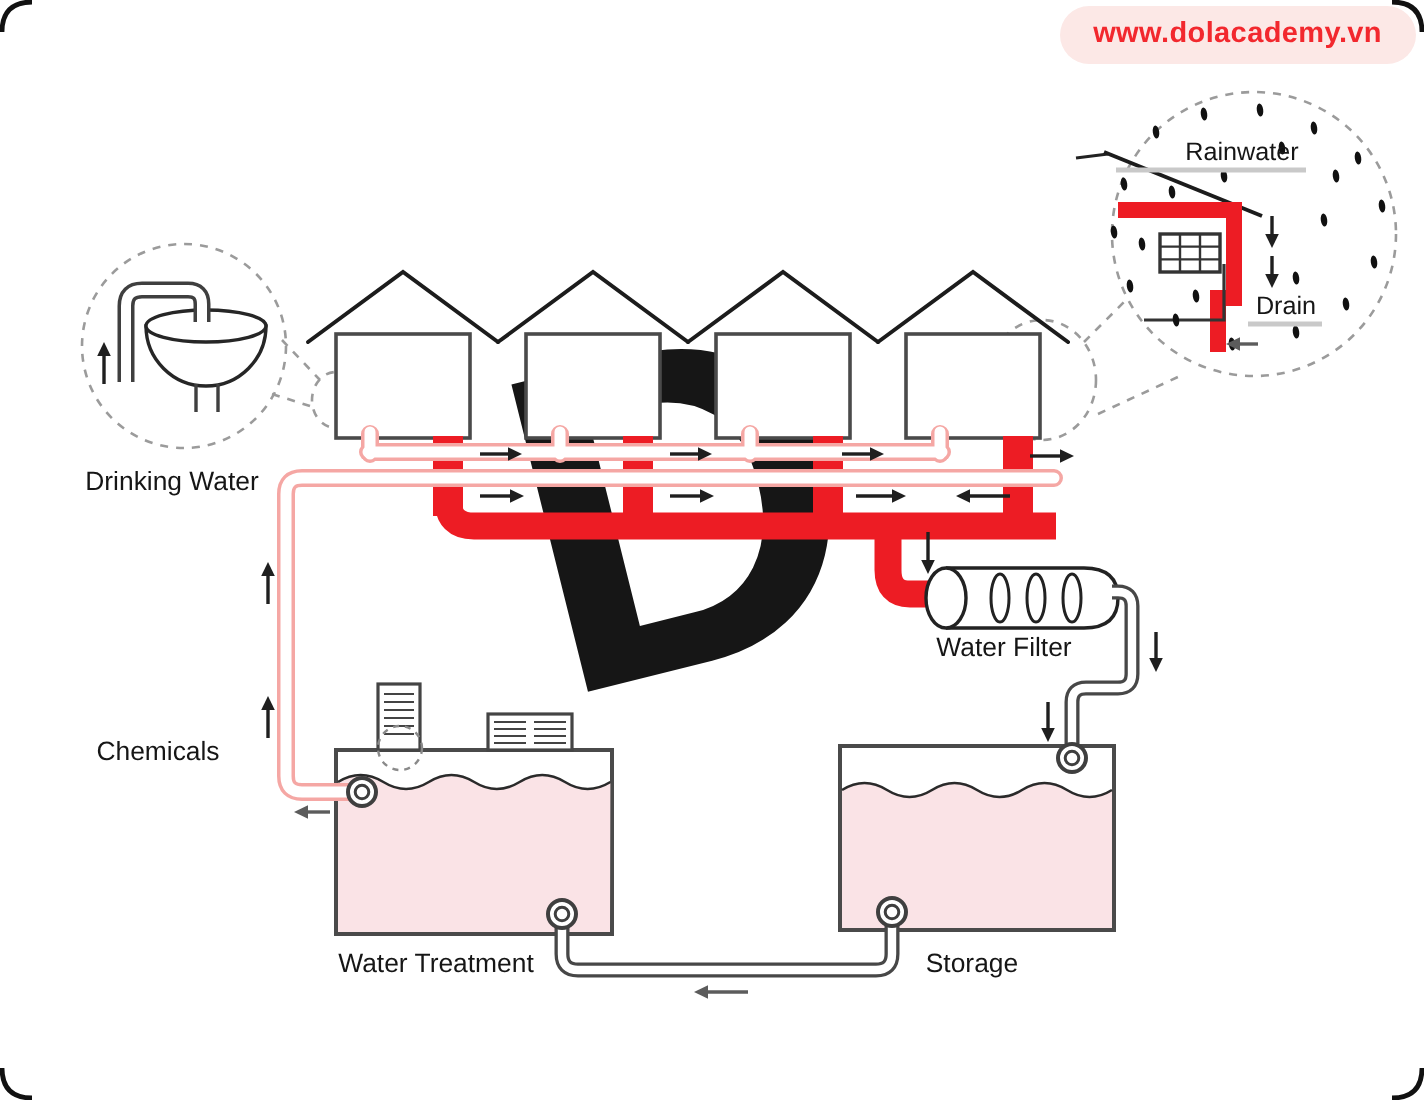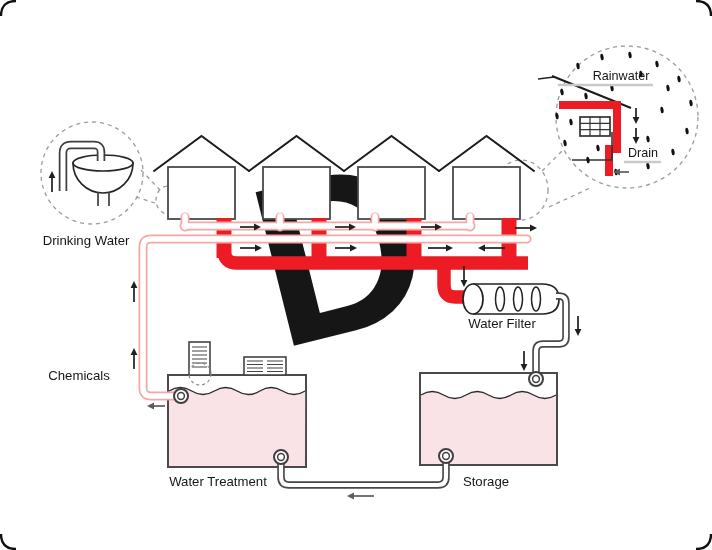--- a/index.html
+++ b/index.html
@@ -11,20 +11,23 @@
   svg{position:absolute;left:0;top:0;}
   text{font-family:"Liberation Sans",sans-serif;fill:#161616;}
   .lbl{font-size:13.2px;}
   .lbl-sm{font-size:12.6px;}
 </style>
 </head>
 <body>
 
 <div id="page">
 
+  <div id="badge">
+    <span>www.dolacademy.vn</span>
+  </div>
 
   <svg width="712" height="550" viewBox="0 0 712 550">
 
     <text x="258" y="332" font-size="230" font-weight="bold" fill="#fbebed" transform="rotate(-14 340 255)">D</text>
 
     <g stroke="#111" stroke-width="2.4" fill="none">
       <path d="M 1 16 Q 1 1 16 1"></path>
       <path d="M 696 1 Q 711 1 711 16"></path>
       <path d="M 1 534 Q 1 549 16 549"></path>
       <path d="M 711 534 Q 711 549 696 549"></path>

